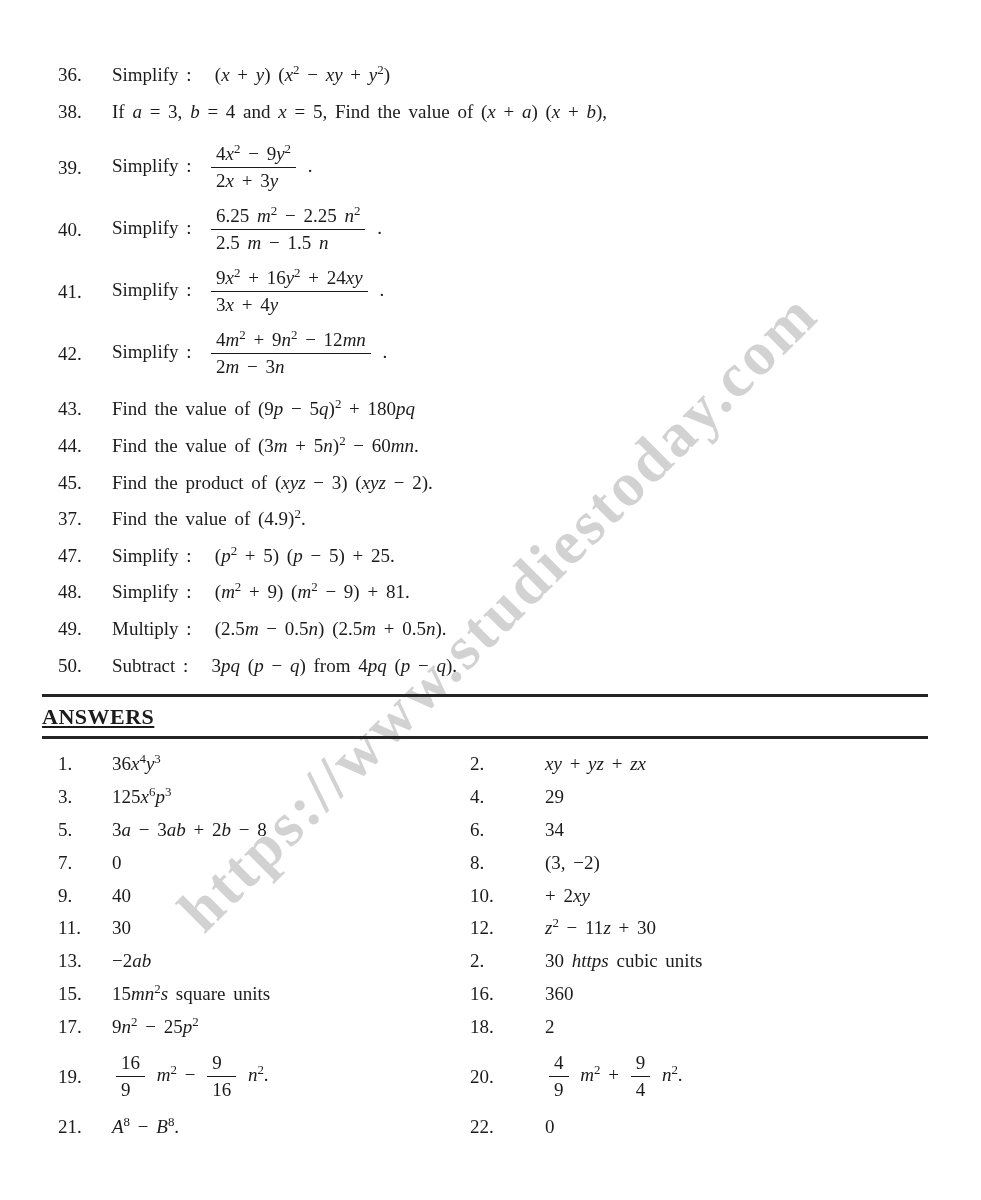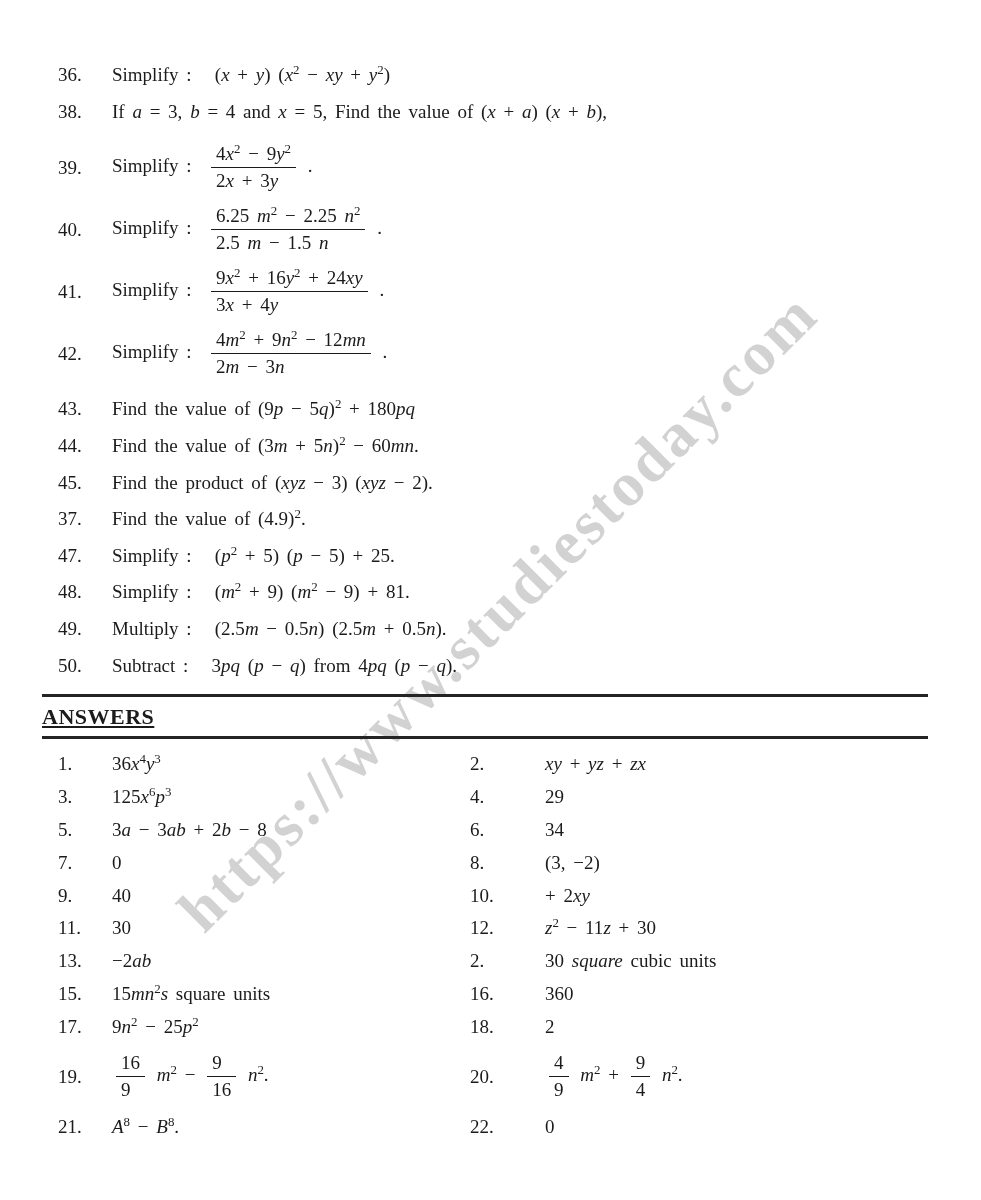--- a/index.html
+++ b/index.html
@@ -207,21 +207,21 @@
         <div class="ans-cell right-col">
           <span class="q-num">12.</span>
           <span class="ans-body"><span class="math"><i>z</i><sup>2</sup> − 11<i>z</i> + 30</span></span>
         </div>
         <div class="ans-cell">
           <span class="q-num">13.</span>
           <span class="ans-body"><span class="math">−2<i>ab</i></span></span>
         </div>
         <div class="ans-cell right-col">
           <span class="q-num">2.</span>
-          <span class="ans-body"><span class="math">30 <i>square</i></span><span> cubic units</span></span>
+          <span class="ans-body"><span class="math">30 <i>https</i></span><span> cubic units</span></span>
         </div>
         <div class="ans-cell">
           <span class="q-num">15.</span>
           <span class="ans-body"><span class="math">15<i>mn</i><sup>2</sup><i>s</i></span><span> square units</span></span>
         </div>
         <div class="ans-cell right-col">
           <span class="q-num">16.</span>
           <span class="ans-body"><span>360</span></span>
         </div>
         <div class="ans-cell">

